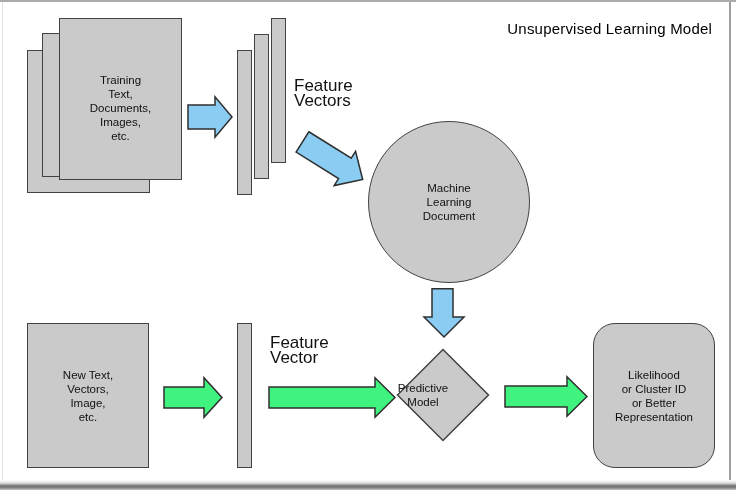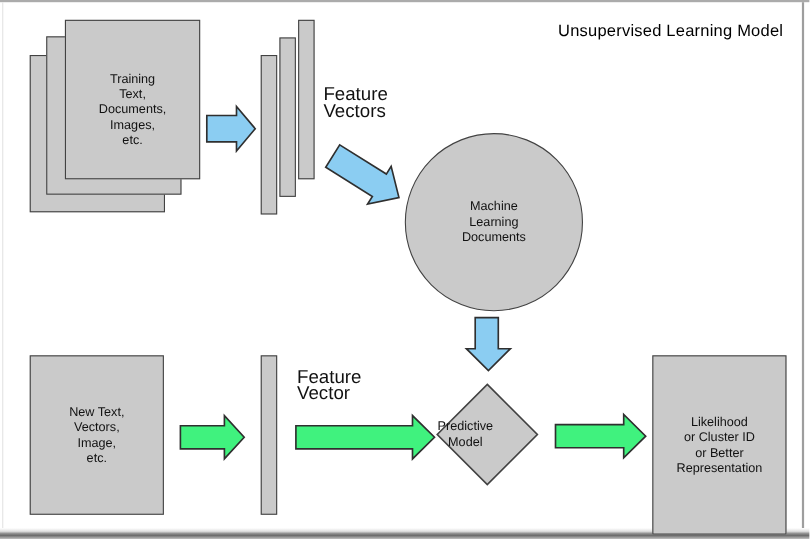--- a/index.html
+++ b/index.html
@@ -70,21 +70,21 @@
   <div class="abs top-line"></div>
   <div class="abs left-line"></div>
   <div class="abs right-line"></div>
   <div class="abs bottom-edge"></div>
 
   <div class="abs title">Unsupervised Learning Model</div>
 
   <div>
     <div class="abs gray-box" style="left: 27px; top: 50px; width: 123px; height: 143px; background-color: rgb(202, 202, 202); border-color: rgb(66, 66, 66);"></div>
     <div class="abs gray-box" style="left: 42px; top: 33px; width: 123px; height: 144px; background-color: rgb(202, 202, 202); border-color: rgb(66, 66, 66);"></div>
-    <div class="abs gray-box" style="left: 59px; top: 18px; width: 123px; height: 145px; background-color: rgb(202, 202, 202); border-color: rgb(66, 66, 66);">
+    <div class="abs gray-box" style="left: 59px; top: 18px; width: 123px; height: 162px; background-color: rgb(202, 202, 202); border-color: rgb(66, 66, 66);">
       <div class="shape-label" style="transform: translateY(9px);">Training
 Text,
 Documents,
 Images,
 etc.</div>
     </div>
   </div>
 
   <svg class="arrow" style="left:188px; top:96px; width:45px; height:42px;" viewBox="0 0 45 42">
     <polygon class="arrow-poly" points="0,9 27,9 27,0.8 44,21 27,41.2 27,33 0,33" fill="#8BCDF2"></polygon>
@@ -98,21 +98,21 @@
   <div class="abs caption" style="left:294px; top:79px;">Feature
 Vectors</div>
 
   <svg class="arrow rotate-diag" style="left:297px; top:140px; width:72px; height:42px;" viewBox="0 0 72 42">
     <polygon class="arrow-poly" points="0,9 50,9 50,0.8 71,21 50,41.2 50,33 0,33" fill="#8BCDF2"></polygon>
   </svg>
 
   <div class="abs gray-box circle" style="left: 368px; top: 121px; width: 162px; height: 162px; background-color: rgb(202, 202, 202); border-color: rgb(66, 66, 66);">
     <div class="shape-label">Machine
 Learning
-Documents</div>
+Document</div>
   </div>
 
   <svg class="arrow" style="left:423px; top:288px; width:42px; height:50px;" viewBox="0 0 42 50">
     <polygon class="arrow-poly" points="9,0.8 30,0.8 30,29 41,29 21,49 1,29 9,29" fill="#8BCDF2"></polygon>
   </svg>
 
   <svg class="arrow" style="left:396px; top:348px; width:94px; height:94px;" viewBox="0 0 94 94">
     <polygon class="poly-shape" points="47,1.5 92.5,47 47,92.5 1.5,47" fill="#CACACA"></polygon>
   </svg>
   <div class="abs" style="left:376px; top:348px; width:94px; height:94px;">
@@ -136,20 +136,20 @@
 Vector</div>
 
   <svg class="arrow" style="left:269px; top:377px; width:127px; height:41px;" viewBox="0 0 127 41">
     <polygon class="arrow-poly" points="0,10 106,10 106,0.8 126,20.5 106,40.2 106,31 0,31" fill="#40F27E"></polygon>
   </svg>
 
   <svg class="arrow" style="left:505px; top:376px; width:83px; height:41px;" viewBox="0 0 83 41">
     <polygon class="arrow-poly" points="0,10 62,10 62,0.8 82,20.5 62,40.2 62,31 0,31" fill="#40F27E"></polygon>
   </svg>
 
-  <div class="abs gray-box" style="left: 593px; top: 323px; width: 122px; height: 163px; background-color: rgb(202, 202, 202); border-color: rgb(66, 66, 66);">
+  <div class="abs gray-box" style="left: 593px; top: 323px; width: 122px; height: 145px; background-color: rgb(202, 202, 202); border-color: rgb(66, 66, 66); border-radius: 22px;">
     <div class="shape-label">Likelihood
 or Cluster ID
 or Better
 Representation</div>
   </div>
 
 </div>
 
 </body></html>

